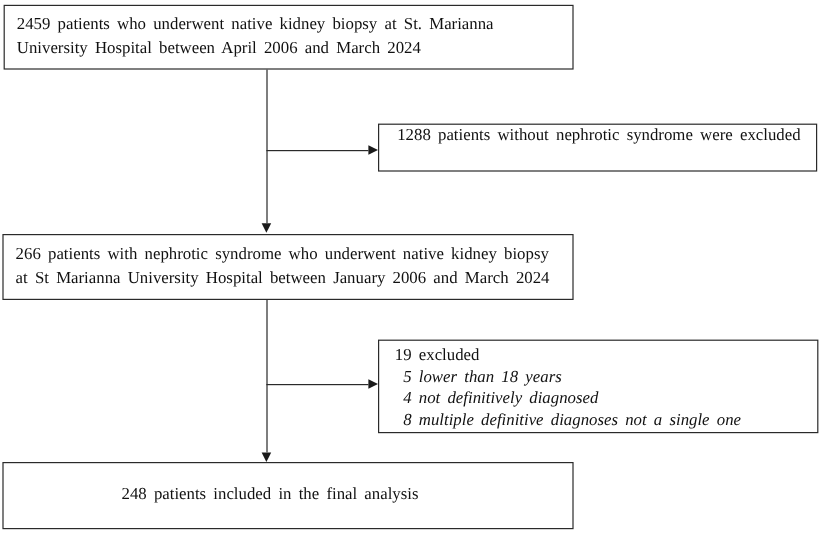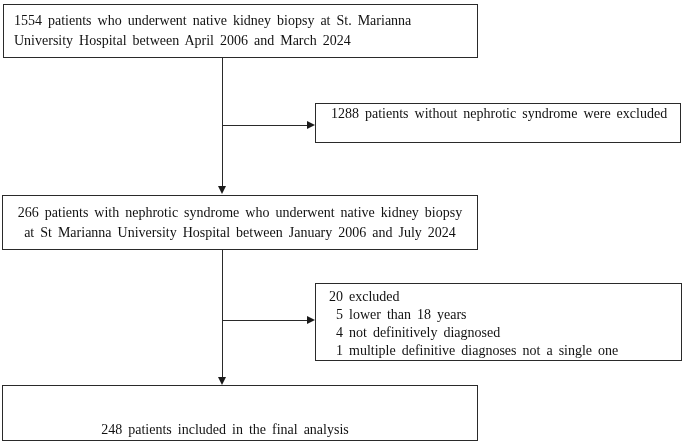--- a/index.html
+++ b/index.html
@@ -45,69 +45,69 @@
   .arrow-right {
     position: absolute;
     width: 0; height: 0;
     border-top: 4px solid transparent;
     border-bottom: 4px solid transparent;
     border-left: 8px solid #1a1a1a;
   }
 
   #box-total    { left: 3px;   top: 4px;   width: 475px; height: 54px; padding: 6px 10px 0 10px; }
   #box-excl1    { left: 315px; top: 103px; width: 366px; height: 40px; display: flex; padding-left: 15px; }
-  #box-nephrotic{ left: 2px;   top: 195px; width: 476px; height: 55px; padding: 7px 10px 0 10px; text-align: center; }
+  #box-nephrotic{ left: 2px;   top: 195px; width: 476px; height: 55px; padding: 7px 10px 0 10px; }
   #box-excl2    { left: 315px; top: 283px; width: 367px; height: 78px; padding: 4px 8px 0 13px; line-height: 18px; }
-  #box-final    { left: 2px;   top: 385px; width: 476px; height: 56px; display: flex; align-items: flex-end; justify-content: center; padding-right: 30px; }
+  #box-final    { left: 2px;   top: 385px; width: 476px; height: 56px; display: flex; align-items: center; justify-content: center; padding-right: 30px; }
 
   #vline1 { left: 222px; top: 58px;  height: 128px; }
   #ahead1 { left: 218px; top: 186px; }
   #hline1 { left: 222px; top: 125px; width: 85px; }
   #rhead1 { left: 307px; top: 121px; }
 
   #vline2 { left: 222px; top: 250px; height: 127px; }
   #ahead2 { left: 218px; top: 377px; }
   #hline2 { left: 222px; top: 320px; width: 85px; }
   #rhead2 { left: 307px; top: 316px; }
 
-  .excl-item { padding-left: 7px; }
+  .excl-item { padding-left: 7px; font-style: italic; }
 </style>
 </head>
 <body>
 
 <div class="canvas">
 
   <div class="box" id="box-total">
-    <div>1554 patients who underwent native kidney biopsy at St. Marianna</div>
+    <div>2459 patients who underwent native kidney biopsy at St. Marianna</div>
     <div>University Hospital between April 2006 and March 2024</div>
   </div>
 
   <div class="vline" id="vline1"></div>
   <div class="arrow-down" id="ahead1"></div>
   <div class="hline" id="hline1"></div>
   <div class="arrow-right" id="rhead1"></div>
 
   <div class="box" id="box-excl1">
     <div>1288 patients without nephrotic syndrome were excluded</div>
   </div>
 
   <div class="box" id="box-nephrotic">
     <div>266 patients with nephrotic syndrome who underwent native kidney biopsy</div>
-    <div>at St Marianna University Hospital between January 2006 and July 2024</div>
+    <div>at St Marianna University Hospital between January 2006 and March 2024</div>
   </div>
 
   <div class="vline" id="vline2"></div>
   <div class="arrow-down" id="ahead2"></div>
   <div class="hline" id="hline2"></div>
   <div class="arrow-right" id="rhead2"></div>
 
   <div class="box" id="box-excl2">
-    <div>20 excluded</div>
+    <div>19 excluded</div>
     <div class="excl-item">5 lower than 18 years</div>
     <div class="excl-item">4 not definitively diagnosed</div>
-    <div class="excl-item">1 multiple definitive diagnoses not a single one</div>
+    <div class="excl-item">8 multiple definitive diagnoses not a single one</div>
   </div>
 
   <div class="box" id="box-final">
     <div>248 patients included in the final analysis</div>
   </div>
 
 </div>
 
 </body></html>

